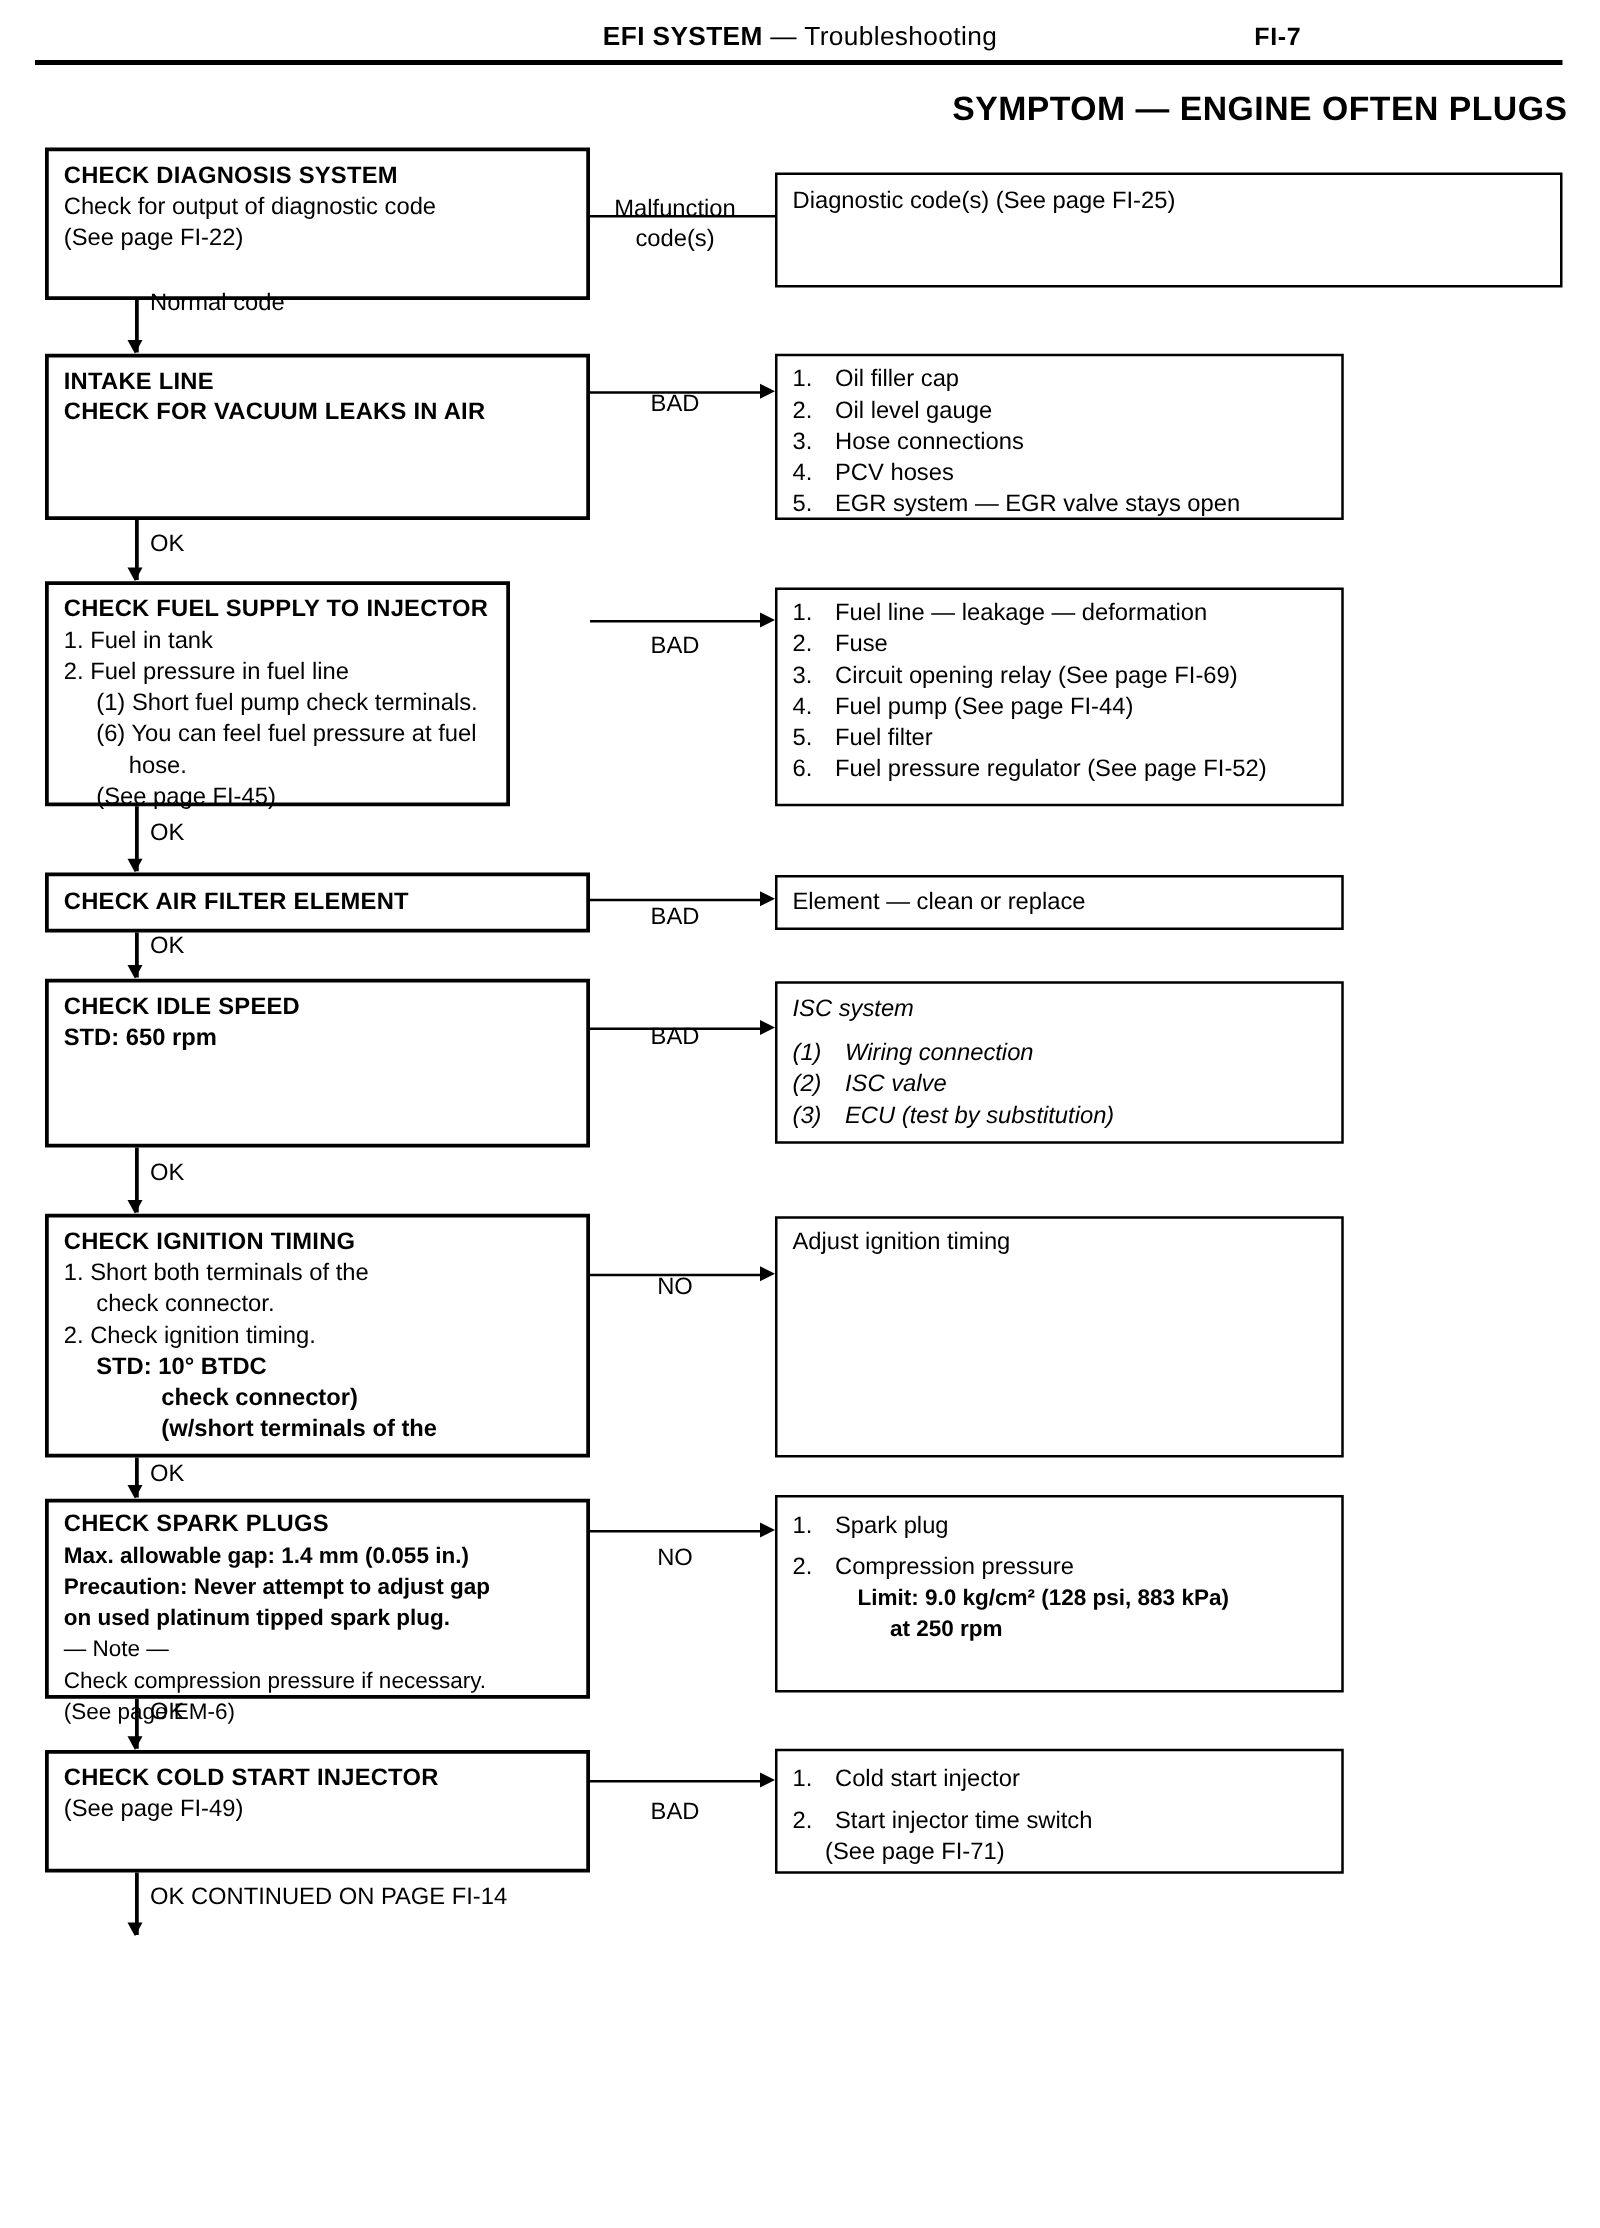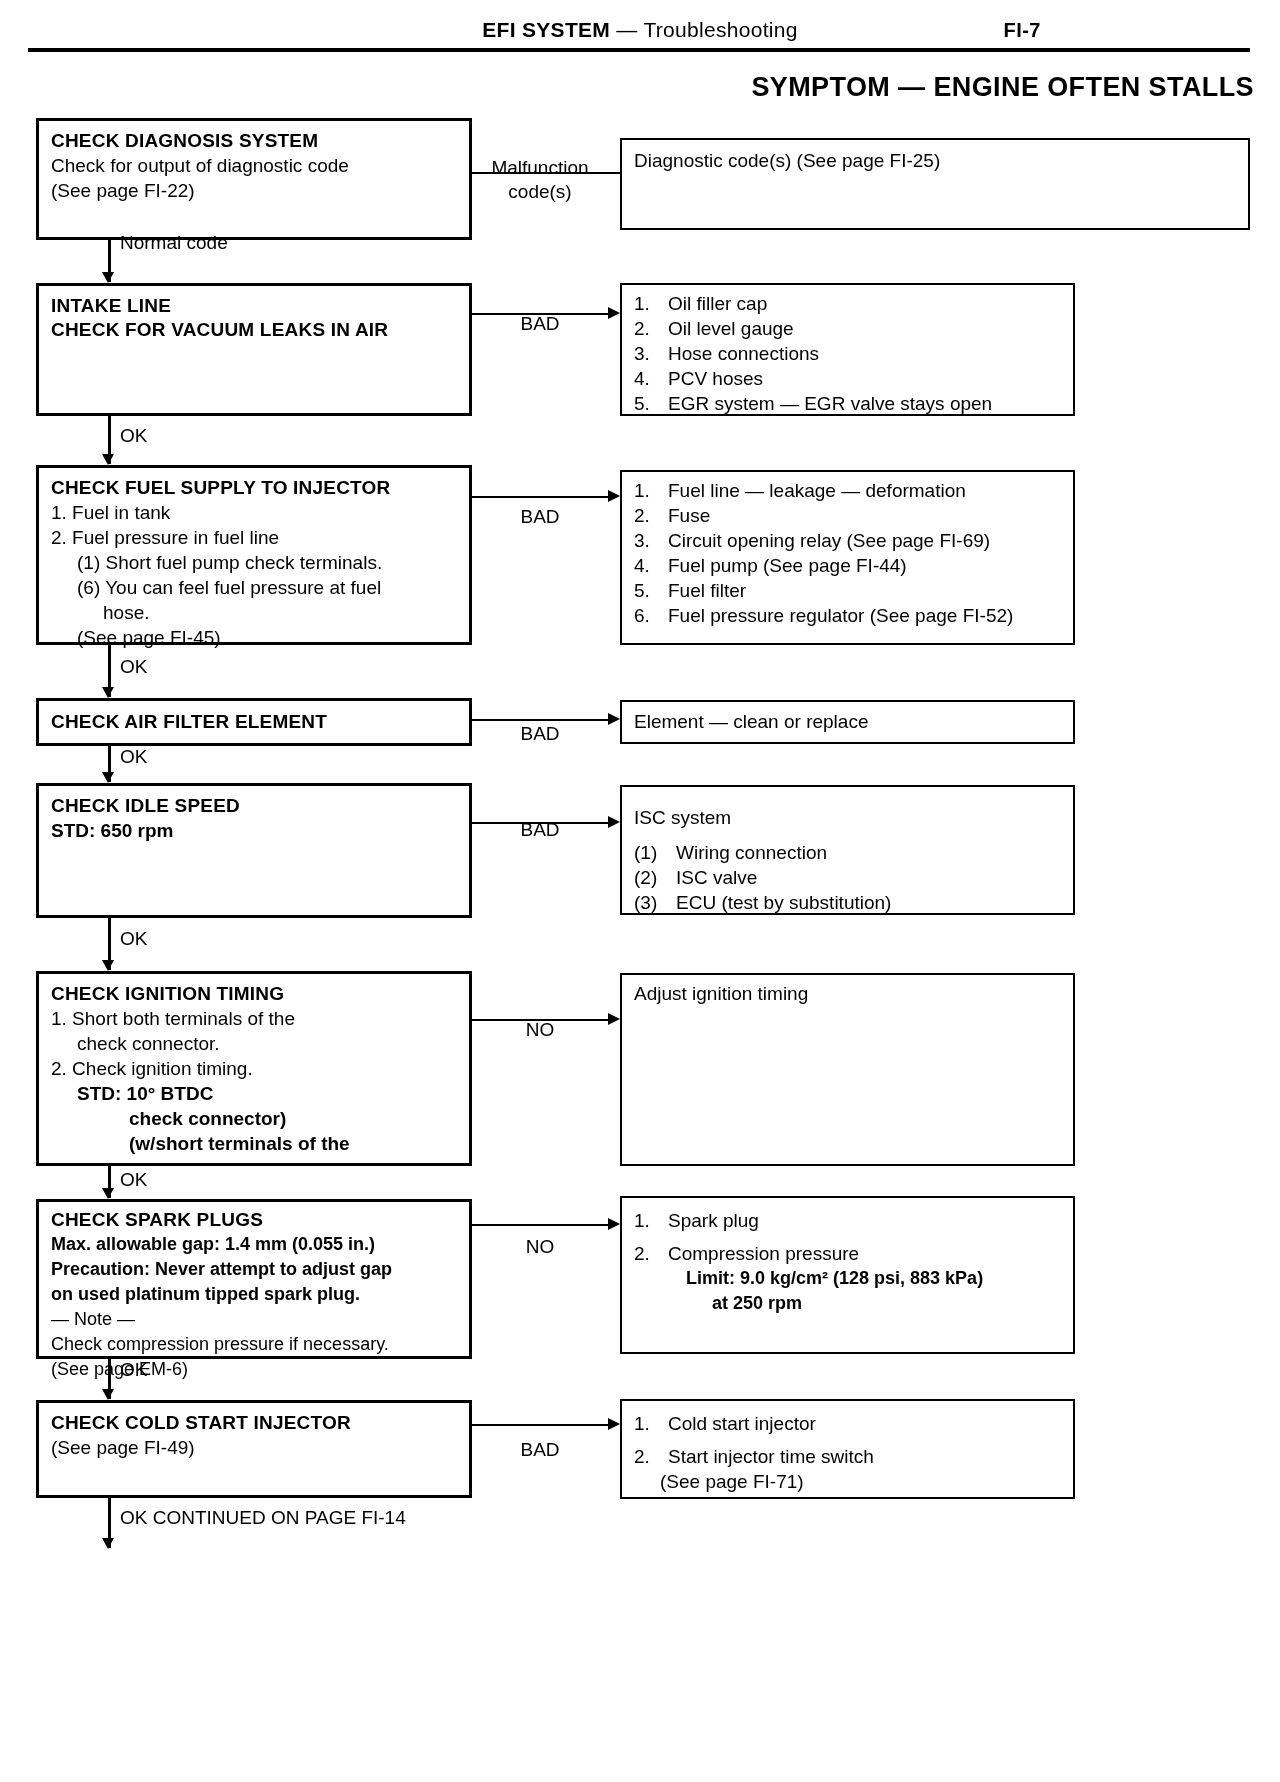--- a/index.html
+++ b/index.html
@@ -152,21 +152,21 @@
 <div id="page-header">
   <div id="header-title">
     <span class="bold">EFI SYSTEM</span>
     <span>—</span>
     <span>Troubleshooting</span>
   </div>
   <div id="header-page-number">FI-7</div>
   <div id="header-rule"></div>
 </div>
 
-<div id="symptom-title">SYMPTOM — ENGINE OFTEN STALLS</div>
+<div id="symptom-title">SYMPTOM — ENGINE OFTEN PLUGS</div>
 
 <div class="flow-box" style="left:36px; top:118px; width:436px; height:122px;">
   <div class="box-inner">
     <div class="box-title">CHECK DIAGNOSIS SYSTEM</div>
     <div class="box-line">Check for output of diagnostic code</div>
     <div class="box-line">(See page FI-22)</div>
   </div>
 </div>
 
 <div class="h-line" style="left:472px; top:172px; width:180px;"></div>
@@ -216,21 +216,21 @@
       <span class="num">5.</span>
       <span class="txt">EGR system — EGR valve stays open</span>
     </div>
   </div>
 </div>
 
 <div class="v-line" style="left:108px; top:416px; height:48px;"></div>
 <div class="arrow-down" style="left:102px; top:454px;"></div>
 <div class="edge-label" style="left:120px; top:424px;">OK</div>
 
-<div class="flow-box" style="left:36px; top:465px; width:436px; height:180px;">
+<div class="flow-box" style="left:36px; top:465px; width:372px; height:180px;">
   <div class="box-inner">
     <div class="box-title">CHECK FUEL SUPPLY TO INJECTOR</div>
     <div class="box-line">1.  Fuel in tank</div>
     <div class="box-line">2.  Fuel pressure in fuel line</div>
     <div class="box-line indent1">(1) Short fuel pump check terminals.</div>
     <div class="box-line indent1">(6) You can feel fuel pressure at fuel</div>
     <div class="box-line indent2">hose.</div>
     <div class="box-line indent1">(See page FI-45)</div>
   </div>
 </div>
@@ -291,21 +291,21 @@
 <div class="flow-box" style="left:36px; top:783px; width:436px; height:135px;">
   <div class="box-inner">
     <div class="box-title">CHECK IDLE SPEED</div>
     <div class="box-line b">STD:   650 rpm</div>
   </div>
 </div>
 <div class="h-line" style="left:472px; top:822px; width:140px;"></div>
 <div class="arrow-right" style="left:608px; top:816px;"></div>
 <div class="edge-label center" style="left:500px; top:818px; width:80px;">BAD</div>
 <div class="flow-box thin" style="left:620px; top:785px; width:455px; height:130px;">
-  <div class="box-inner" style="padding-top:18px;">
+  <div class="box-inner" style="padding-top:8px;font-style:italic;">
     <div class="box-line">ISC system</div>
     <div style="height:10px;"></div>
     <div class="num-row">
       <span class="num wide">(1)</span>
       <span class="txt">Wiring connection</span>
     </div>
     <div class="num-row">
       <span class="num wide">(2)</span>
       <span class="txt">ISC valve</span>
     </div>

